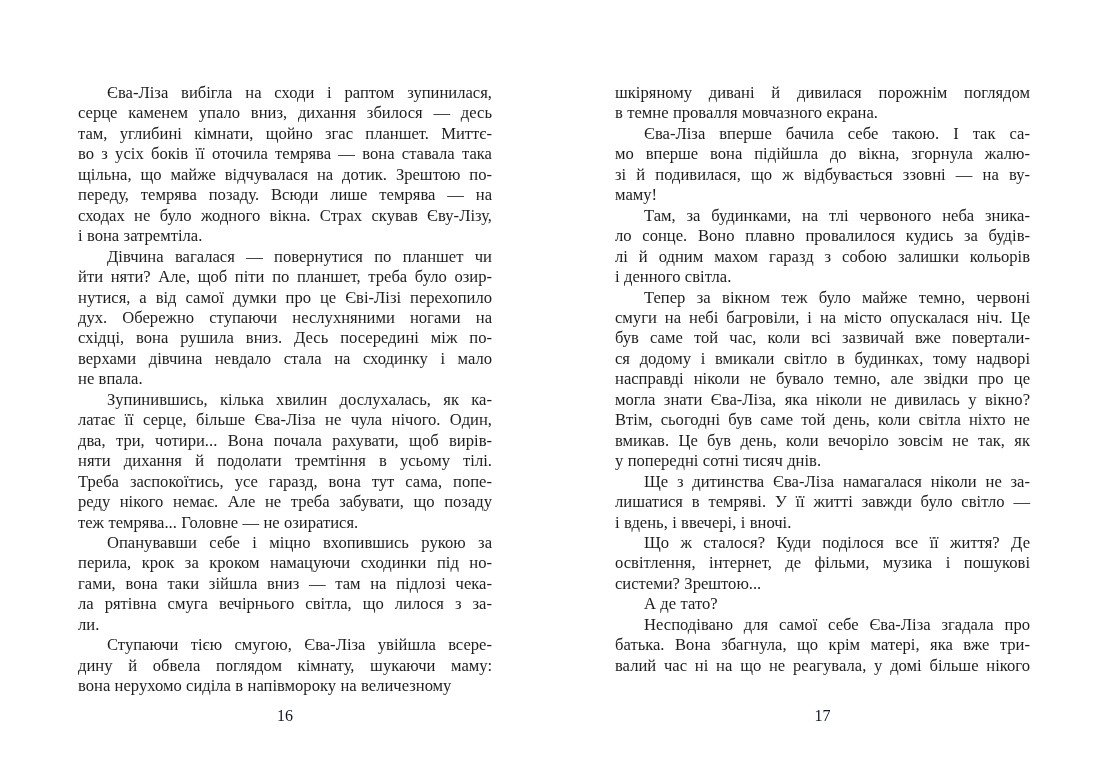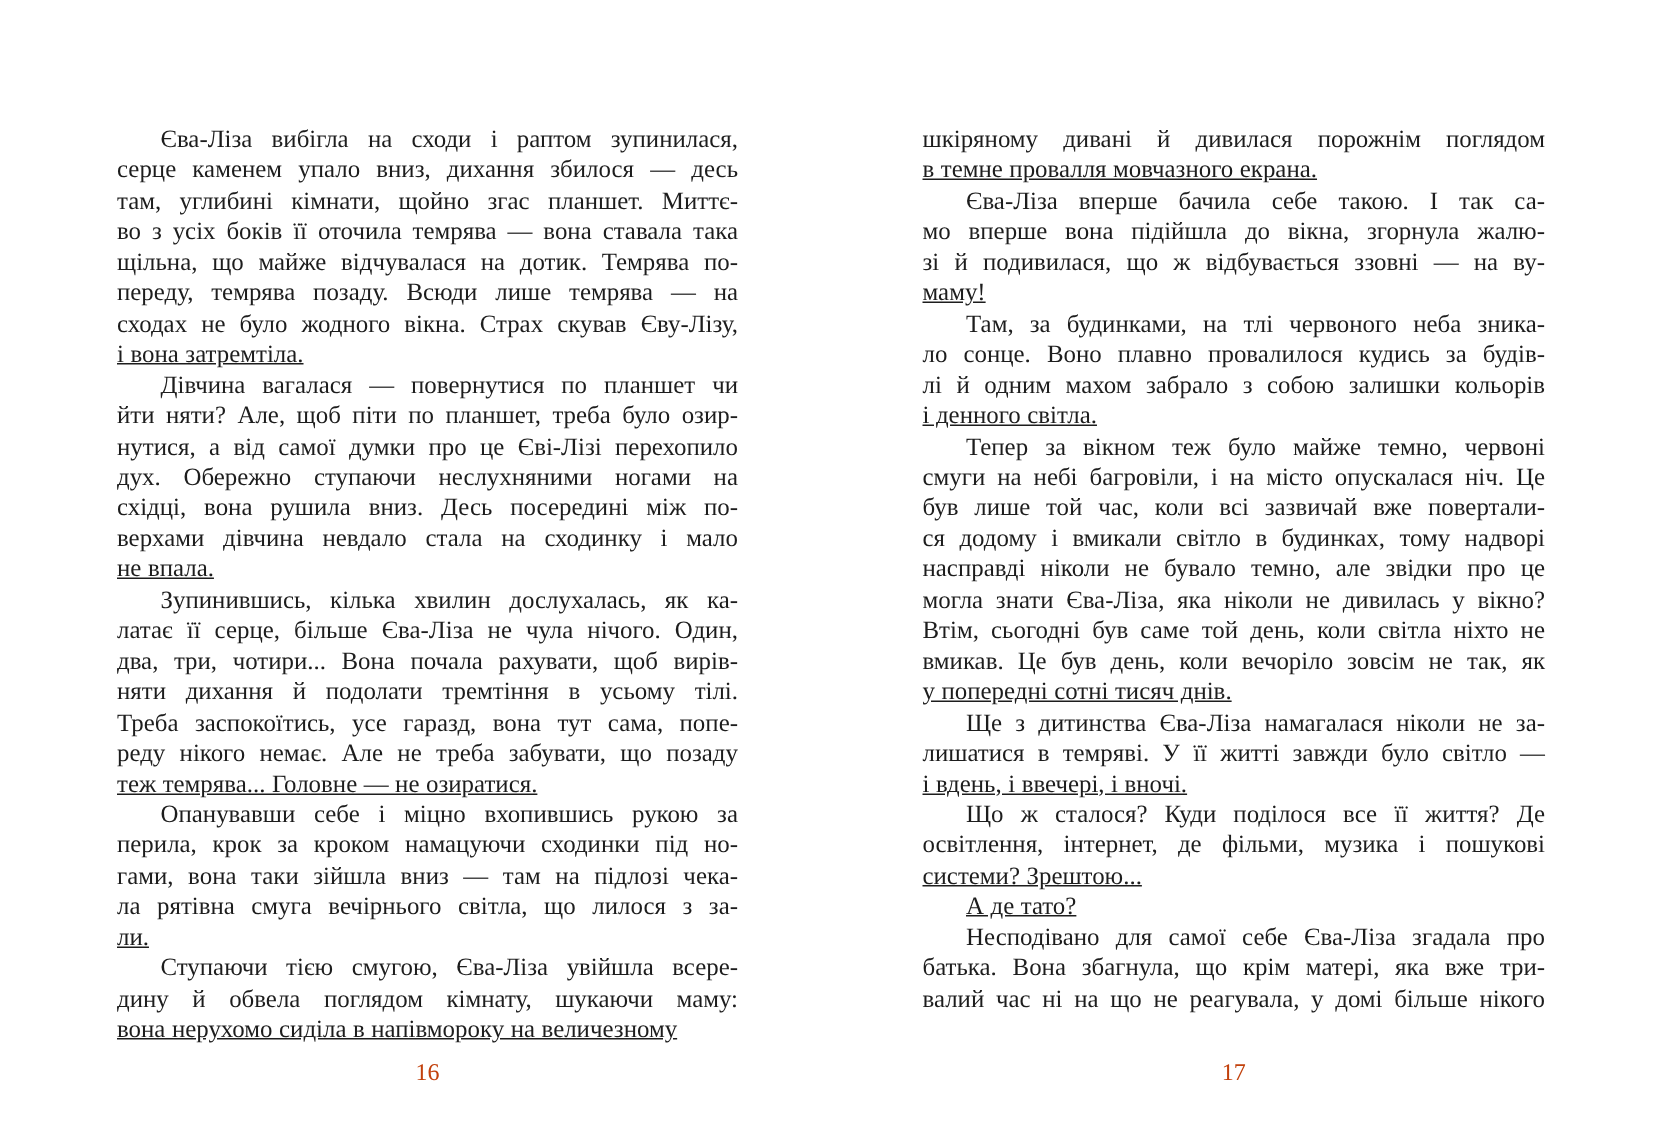--- a/index.html
+++ b/index.html
@@ -35,48 +35,47 @@
   .line {
     font-size: 16.6px;
     line-height: 20.45px;
     text-align: justify;
     text-align-last: justify;
     white-space: normal;
     word-spacing: 0.2px;
   }
   .line.last {
     text-align-last: left;
-    text-decoration: underline;
   }
   .line.first {
     text-indent: 29px;
   }
   .pagenum {
     position: absolute;
     top: 707px;
     left: 0;
     width: 100%;
     text-align: center;
     font-size: 16px;
     line-height: 18px;
-    color: #c2410c;
+    color: #0f172a;
   }
 </style>
 </head>
 <body>
 
 <div class="spread">
 
   <section class="page left" id="page-0">
     <div class="textcol">
         <div class="line first">Єва-Ліза вибігла на сходи і раптом зупинилася,</div>
         <div class="line">серце каменем упало вниз, дихання збилося — десь</div>
         <div class="line">там, углибині кімнати, щойно згас планшет. Миттє-</div>
         <div class="line">во з усіх боків її оточила темрява — вона ставала така</div>
-        <div class="line">щільна, що майже відчувалася на дотик. Темрява по-</div>
+        <div class="line">щільна, що майже відчувалася на дотик. Зрештою по-</div>
         <div class="line">переду, темрява позаду. Всюди лише темрява — на</div>
         <div class="line">сходах не було жодного вікна. Страх скував Єву-Лізу,</div>
         <div class="line last">і вона затремтіла.</div>
         <div class="line first">Дівчина вагалася — повернутися по планшет чи</div>
         <div class="line">йти няти? Але, щоб піти по планшет, треба було озир-</div>
         <div class="line">нутися, а від самої думки про це Єві-Лізі перехопило</div>
         <div class="line">дух. Обережно ступаючи неслухняними ногами на</div>
         <div class="line">східці, вона рушила вниз. Десь посередині між по-</div>
         <div class="line">верхами дівчина невдало стала на сходинку і мало</div>
         <div class="line last">не впала.</div>
@@ -102,25 +101,25 @@
   <section class="page right" id="page-1">
     <div class="textcol">
         <div class="line">шкіряному дивані й дивилася порожнім поглядом</div>
         <div class="line last">в темне провалля мовчазного екрана.</div>
         <div class="line first">Єва-Ліза вперше бачила себе такою. І так са-</div>
         <div class="line">мо вперше вона підійшла до вікна, згорнула жалю-</div>
         <div class="line">зі й подивилася, що ж відбувається ззовні — на ву-</div>
         <div class="line last">маму!</div>
         <div class="line first">Там, за будинками, на тлі червоного неба зника-</div>
         <div class="line">ло сонце. Воно плавно провалилося кудись за будів-</div>
-        <div class="line">лі й одним махом забрало з собою залишки кольорів</div>
+        <div class="line">лі й одним махом гаразд з собою залишки кольорів</div>
         <div class="line last">і денного світла.</div>
         <div class="line first">Тепер за вікном теж було майже темно, червоні</div>
         <div class="line">смуги на небі багровіли, і на місто опускалася ніч. Це</div>
-        <div class="line">був лише той час, коли всі зазвичай вже повертали-</div>
+        <div class="line">був саме той час, коли всі зазвичай вже повертали-</div>
         <div class="line">ся додому і вмикали світло в будинках, тому надворі</div>
         <div class="line">насправді ніколи не бувало темно, але звідки про це</div>
         <div class="line">могла знати Єва-Ліза, яка ніколи не дивилась у вікно?</div>
         <div class="line">Втім, сьогодні був саме той день, коли світла ніхто не</div>
         <div class="line">вмикав. Це був день, коли вечоріло зовсім не так, як</div>
         <div class="line last">у попередні сотні тисяч днів.</div>
         <div class="line first">Ще з дитинства Єва-Ліза намагалася ніколи не за-</div>
         <div class="line">лишатися в темряві. У її житті завжди було світло —</div>
         <div class="line last">і вдень, і ввечері, і вночі.</div>
         <div class="line first">Що ж сталося? Куди поділося все її життя? Де</div>

